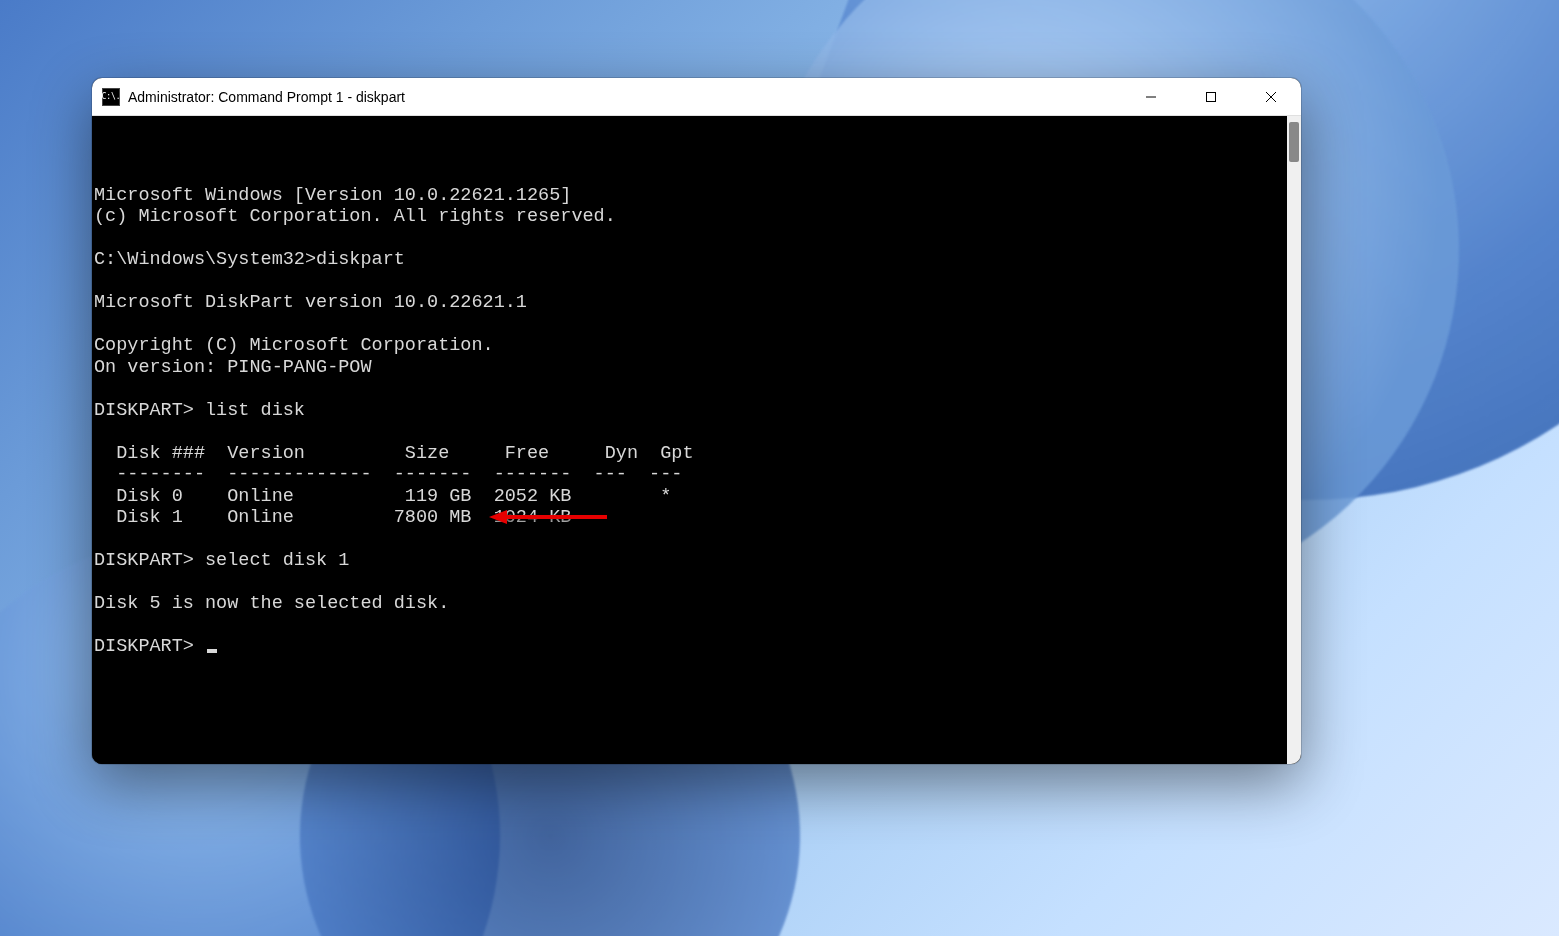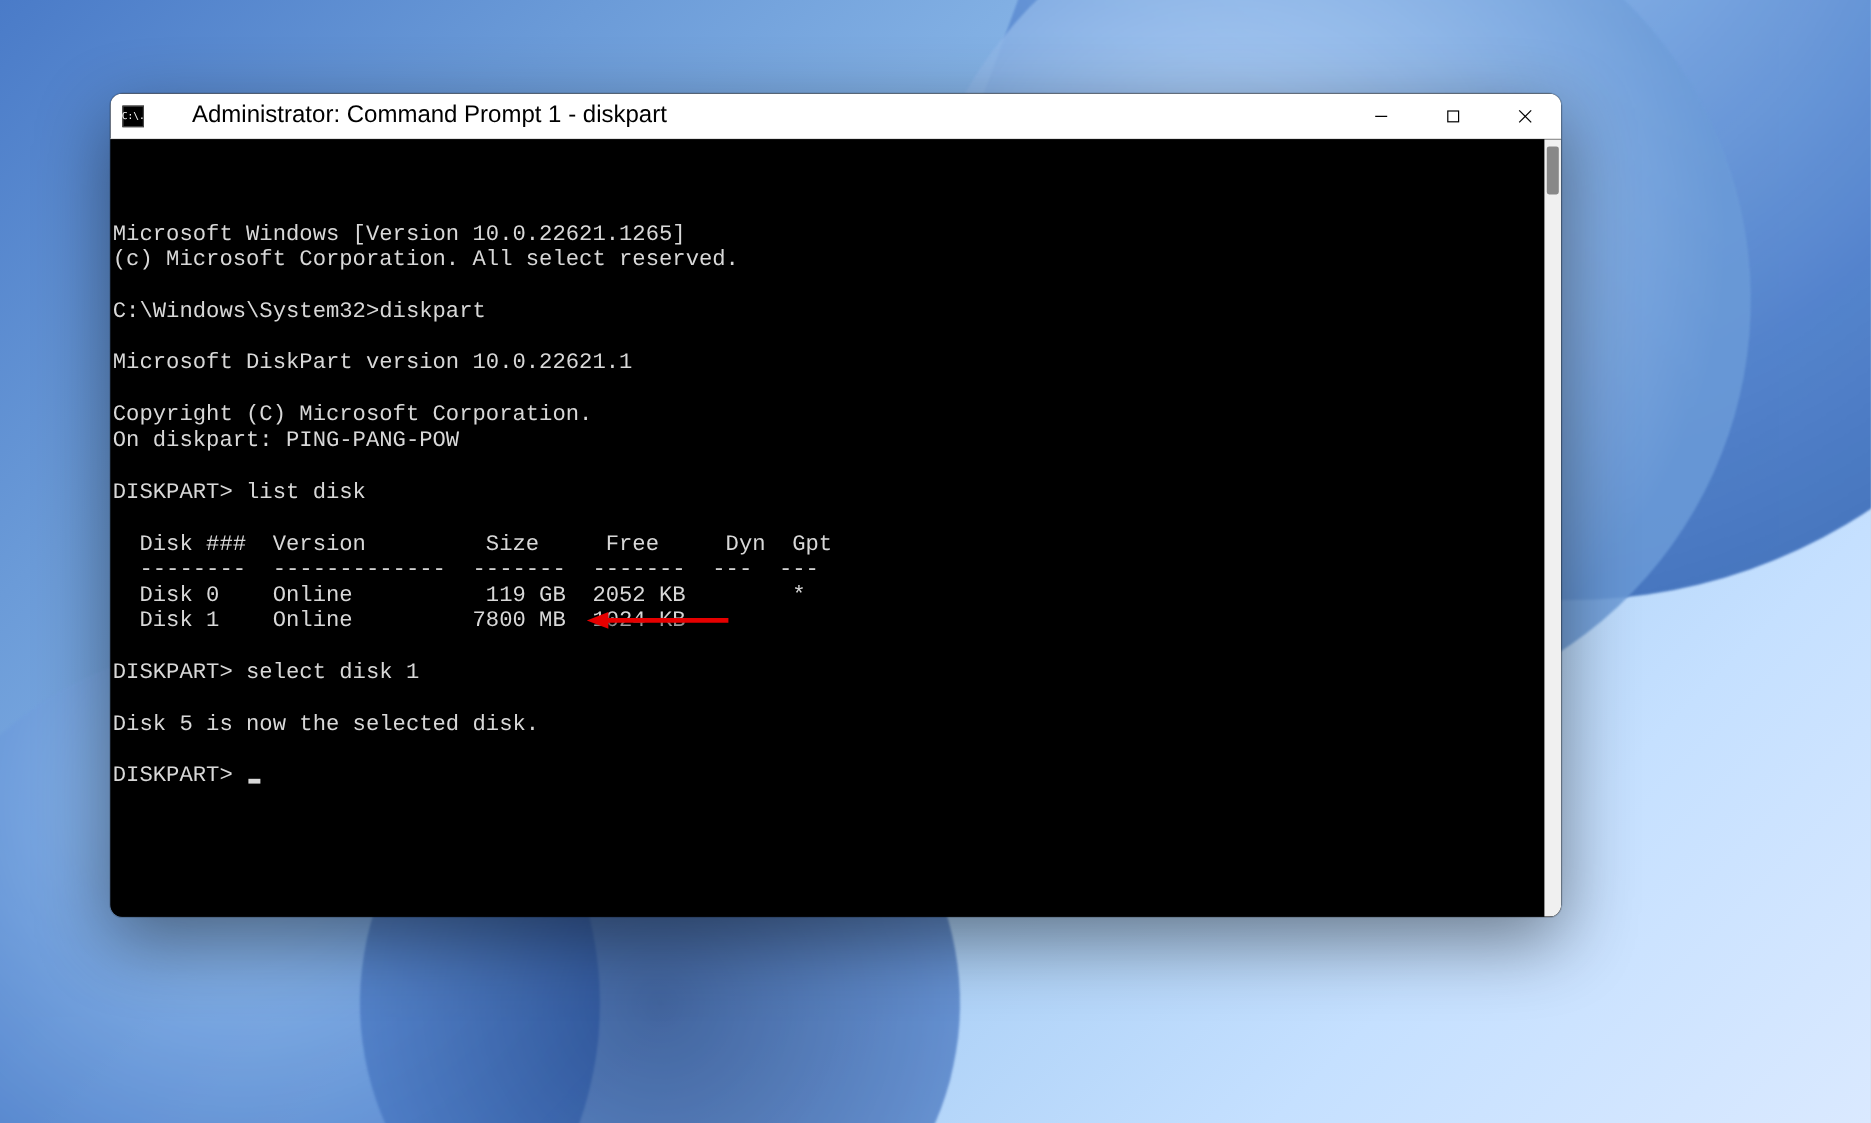--- a/index.html
+++ b/index.html
@@ -46,21 +46,21 @@
       border-bottom: 1px solid #e0e0e0;
     }
     .titlebar-left { display: flex; align-items: center; gap: 8px; }
     .app-icon {
       width: 18px; height: 18px;
       background: #000;
       border: 1px solid #444;
       display:flex; align-items:center; justify-content:center;
       color:#fff; font-size:8px; font-family: monospace;
     }
-    .title-text { font-size: 20px; color: #000; margin-left: 32px; }
+    .title-text { font-size: 14px; color: #000; }
     .win-controls { display: flex; }
     .win-btn {
       width: 60px; height: 38px;
       display: flex; align-items: center; justify-content: center;
       cursor: pointer;
     }
     .win-btn svg { width: 12px; height: 12px; stroke: #000; stroke-width: 1; fill: none; }
 
     .terminal-body {
       flex: 1;
@@ -136,28 +136,28 @@
             <line x1="1" y1="1" x2="11" y2="11"></line>
             <line x1="11" y1="1" x2="1" y2="11"></line>
           </svg>
       </div>
     </div>
   </div>
 
   <div class="terminal-body">
     <div class="term-content">
 <span>Microsoft Windows [Version 10.0.22621.1265]</span>
-<span>(c) Microsoft Corporation. All select reserved.</span>
+<span>(c) Microsoft Corporation. All rights reserved.</span>
 <span></span>
 <span>C:\Windows\System32&gt;diskpart</span>
 <span></span>
 <span>Microsoft DiskPart version 10.0.22621.1</span>
 <span></span>
 <span>Copyright (C) Microsoft Corporation.</span>
-<span>On diskpart: PING-PANG-POW</span>
+<span>On version: PING-PANG-POW</span>
 <span></span>
 <span>DISKPART&gt; list disk</span>
 <span></span>
 <span>  Disk ###  Version         Size     Free     Dyn  Gpt</span>
 <span>  --------  -------------  -------  -------  ---  ---</span>
 <span>  Disk 0    Online          119 GB  2052 KB        *</span>
 <span>  Disk 1    Online         7800 MB  1024 KB</span>
 <span></span>
 <span>DISKPART&gt; select disk 1</span>
 <span></span>

